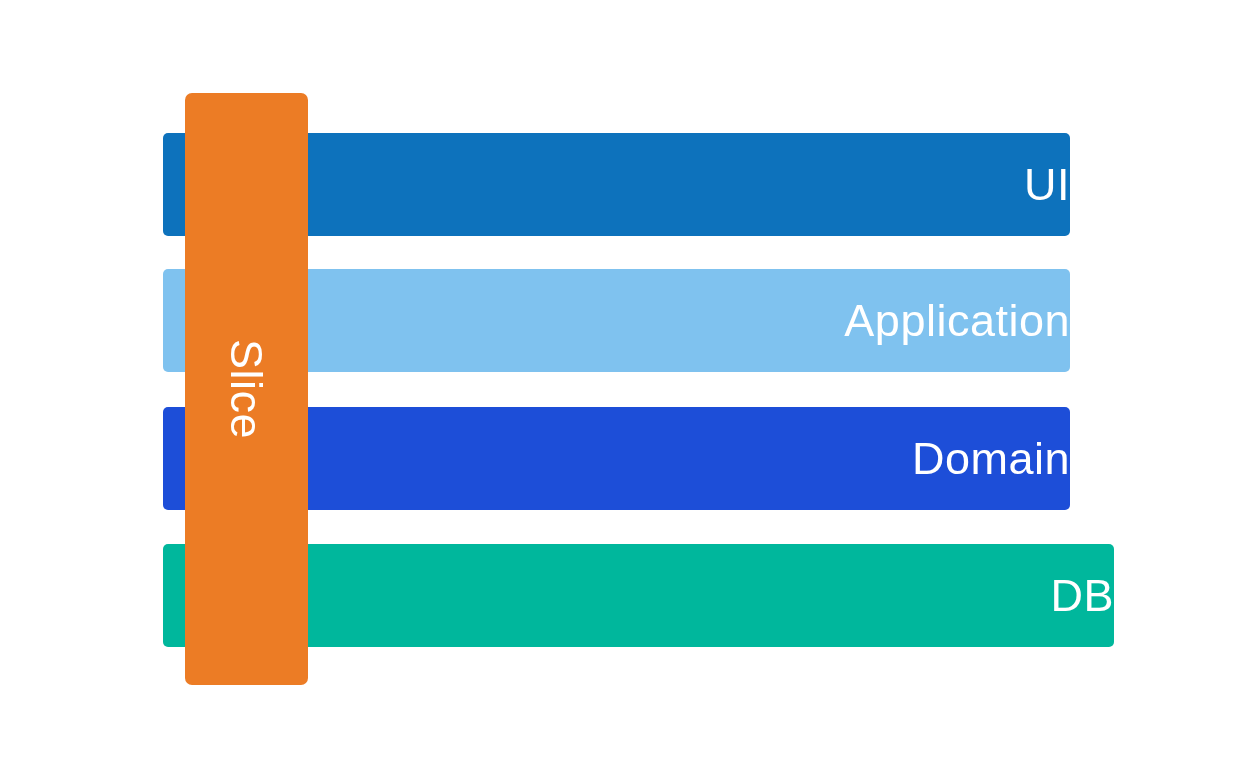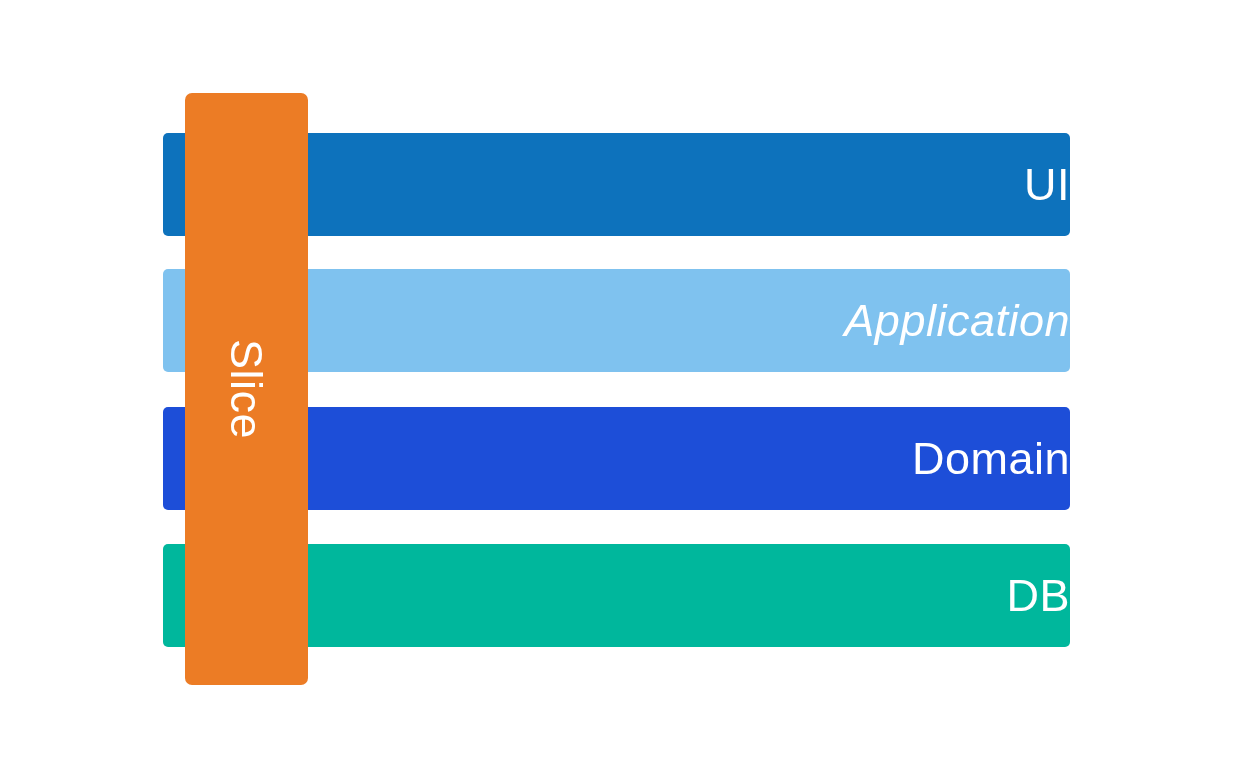--- a/index.html
+++ b/index.html
@@ -19,21 +19,21 @@
     position: absolute;
     left: 163px;
     width: 907px;
     height: 103px;
     border-radius: 5px;
     display: flex;
     align-items: center;
     justify-content: flex-end;
   }
   .layer-0 { top: 133px; }
-  .layer-1 { top: 269px; font-style: italic; }
+  .layer-1 { top: 269px; }
   .layer-2 { top: 407px; }
   .layer-3 { top: 544px; }
   .layer-label {
     color: #ffffff;
     font-size: 45px;
     font-weight: 400;
     letter-spacing: 0.5px;
     line-height: 1;
     user-select: none;
   }
@@ -68,21 +68,21 @@
   </div>
 
   <div class="layer layer-1" style="background: rgb(127, 194, 239);">
     <span class="layer-label">Application</span>
   </div>
 
   <div class="layer layer-2" style="background: #1d4ed8;">
     <span class="layer-label">Domain</span>
   </div>
 
-  <div class="layer layer-3" style="background: rgb(0, 183, 156);">
+  <div class="layer layer-3" style="background: rgb(0, 183, 156); padding-left: 44px;">
     <span class="layer-label">DB</span>
   </div>
 
   <div class="slice" style="background: rgb(236, 124, 37);">
     <span class="slice-label">Slice</span>
   </div>
 
 </div>
 
 </body></html>

